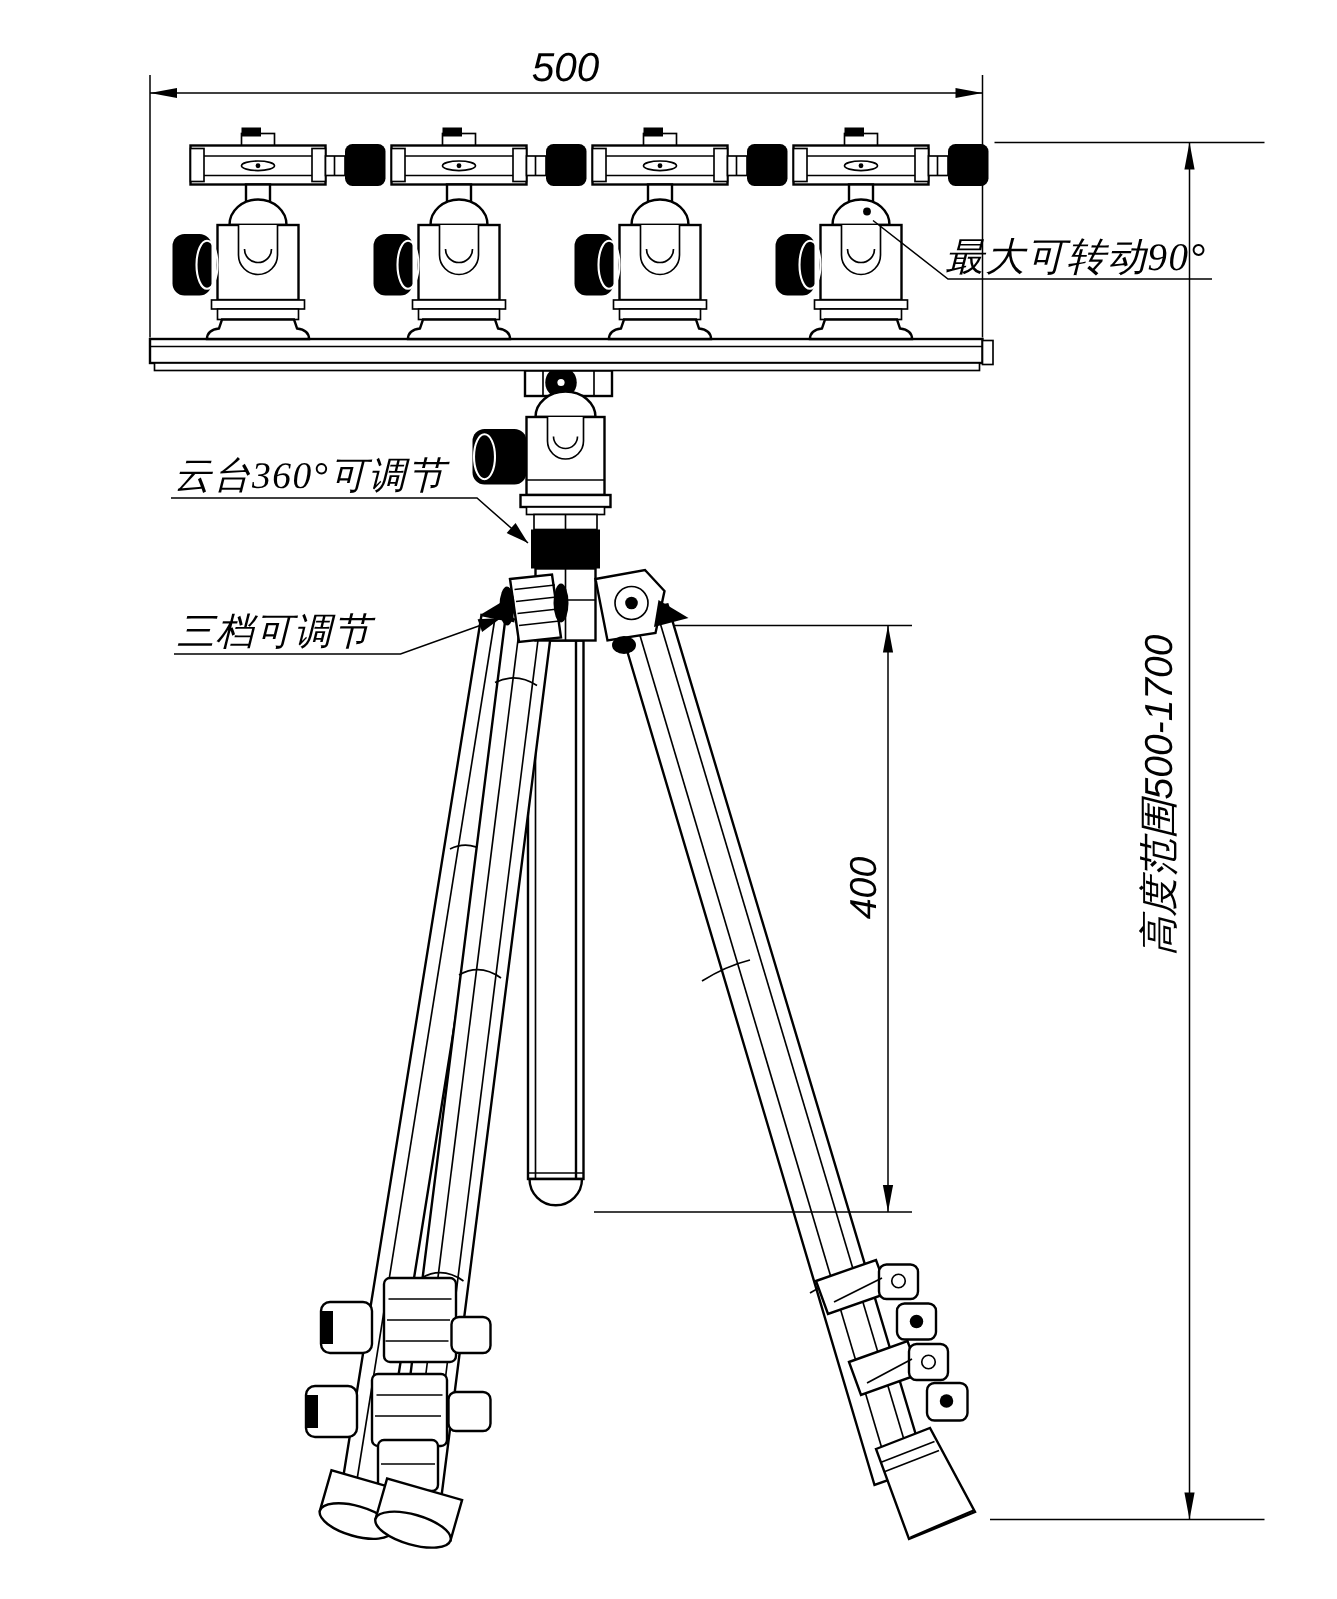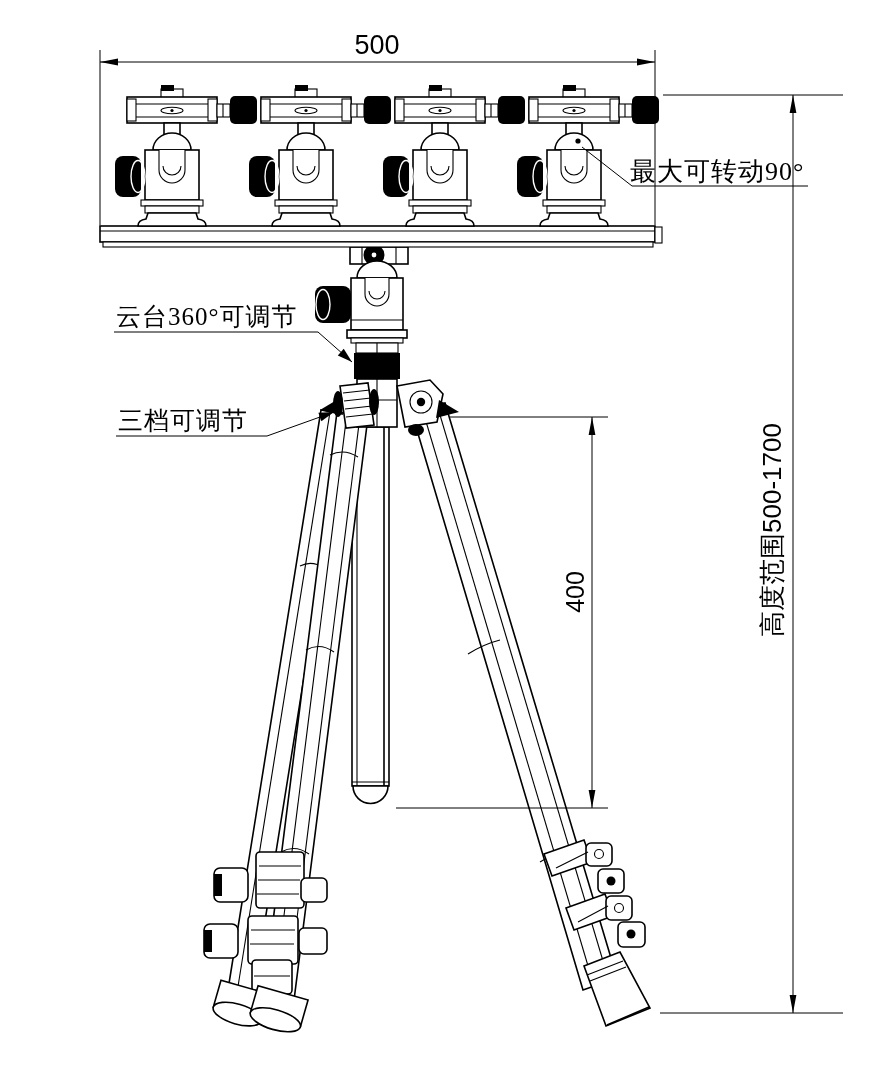--- a/index.html
+++ b/index.html
@@ -1,17 +1,17 @@
 <!DOCTYPE html>
 <html><head>
 <meta charset="utf-8">
 <style>
   html,body{margin:0;padding:0;background:#ffffff;}
   .frame{position:relative;width:891px;height:1066px;background:#fff;overflow:hidden;
-         font-family:"Liberation Sans",sans-serif;}
+         font-family:"Liberation Sans",sans-serif;font-style:italic;}
   svg{position:absolute;left:0;top:0;}
   .ln   {stroke:#000;stroke-width:1.6;fill:none;}
   .lnt  {stroke:#000;stroke-width:1.1;fill:none;}
   .dim  {stroke:#000;stroke-width:1;fill:none;}
   .fw   {fill:#ffffff;stroke:#000;stroke-width:1.6;}
   .fwt  {fill:#ffffff;stroke:#000;stroke-width:1.1;}
   .fb   {fill:#000000;stroke:none;}
   .arrow{fill:#000;stroke:none;}
   text.dimtxt{font-family:"Liberation Sans",sans-serif;font-size:27px;fill:#000;}
   text.cjk{font-family:"Liberation Serif","Liberation Sans",serif;font-size:25px;fill:#000;letter-spacing:1px;}

